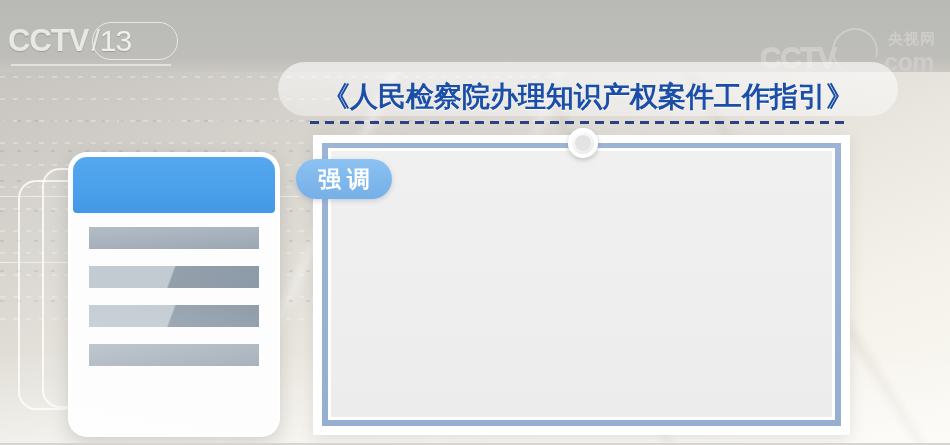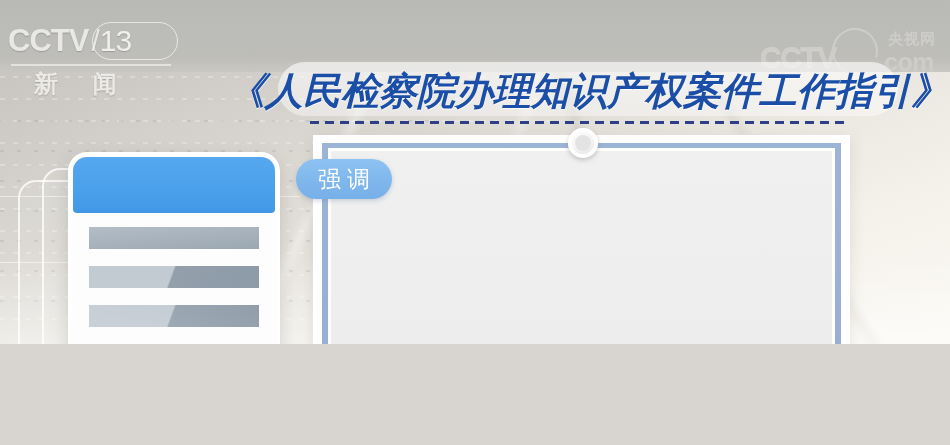--- a/index.html
+++ b/index.html
@@ -5,21 +5,21 @@
   * { margin:0; padding:0; box-sizing:border-box; }
   html,body { width:950px; height:445px; overflow:hidden; }
   body {
     font-family:"Liberation Sans","DejaVu Sans",sans-serif;
     background:#d8d5d0;
     position:relative;
   }
 
   
   #stage {
-    position:absolute; inset:0; width:950px; height:344px; overflow:hidden;
+    position:absolute; inset:0; width:950px; height:443px; overflow:hidden;
     background:
       linear-gradient(160deg,#c2c0bc 0%,#cdcac5 18%,#dbd8d2 38%,#eae7e0 58%,#f4f1ea 76%,#fbf9f4 100%);
   }
   .topband {
     position:absolute; left:0; top:0; width:950px; height:72px;
     background:linear-gradient(180deg,#b9b9b6 0%,#bcbcb8 55%,#c0bfba 100%);
   }
   .topband:after{
     content:""; position:absolute; left:0; bottom:0; width:100%; height:14px;
     background:linear-gradient(180deg,rgba(190,189,185,0) 0%,rgba(202,200,195,.9) 100%);
@@ -129,26 +129,25 @@
     pointer-events:none;
   }
 
   
   .title-band{
     position:absolute; left:278px; top:62px; width:620px; height:54px;
     background:linear-gradient(180deg,rgba(255,255,255,.62) 0%,rgba(255,255,255,.40) 100%);
     border-radius:27px;
   }
   .title{
-    position:absolute; left:278px; top:64px; width:620px; height:54px;
+    position:absolute; left:278px; top:70px; width:620px; height:54px;
     display:flex; align-items:center; justify-content:center;
-    font-size:38px; font-weight:bold; color:#1b4ea6; letter-spacing:0px;
+    font-size:28px; font-weight:bold; color:#1b4ea6; letter-spacing:0px;
     white-space:nowrap;
     text-shadow:0 1px 1px rgba(255,255,255,.9);
-    font-style:italic;
   }
 
   
   .dashed{
     position:absolute; left:310px; top:121px; width:540px; height:3px;
     background:repeating-linear-gradient(90deg,#2d3f86 0 9px,transparent 9px 15px);
   }
 
   
   .panel-outer{
@@ -177,21 +176,21 @@
     content:""; position:absolute; left:7px; top:7px; width:16px; height:16px;
     border-radius:50%; background:#e3e3e3;
   }
 
   
   .badge{
     position:absolute; left:296px; top:159px; width:96px; height:40px;
     border-radius:20px;
     background:linear-gradient(180deg,#8dc2f2 0%,#7fb7ec 55%,#76b0e8 100%);
     display:flex; align-items:center; justify-content:center;
-    font-size:23px; font-weight:normal; color:#ffffff; letter-spacing:6px;
+    font-size:23px; font-weight:bold; color:#ffffff; letter-spacing:6px;
     text-indent:6px;
     box-shadow:0 2px 5px rgba(110,130,160,.30);
   }
 
   
   .body-text{
     position:absolute; left:352px; top:196px; width:478px;
     font-size:24px; font-weight:bold; line-height:39px;
     color:#1d55ab; letter-spacing:.4px;
     text-shadow:0 1px 0 rgba(255,255,255,.75);
@@ -218,21 +217,20 @@
   <div class="floorglow"></div>
 
   <div class="cctv13">
     <div class="wordmark">
       <span>CCTV</span>
       <span class="slash">/</span>
       <span class="num">13</span>
     </div>
     <div class="oval"></div>
     <div class="ul"></div>
-    <div class="xinwen">新 闻</div>
   </div>
 
   <div class="cctvcom">
     <div class="cc">CCTV</div>
     <div class="arc"></div>
     <div class="yangshi">央视网</div>
     <div class="com">com</div>
   </div>
 
   <div class="card-ghost ghost-a"></div>

